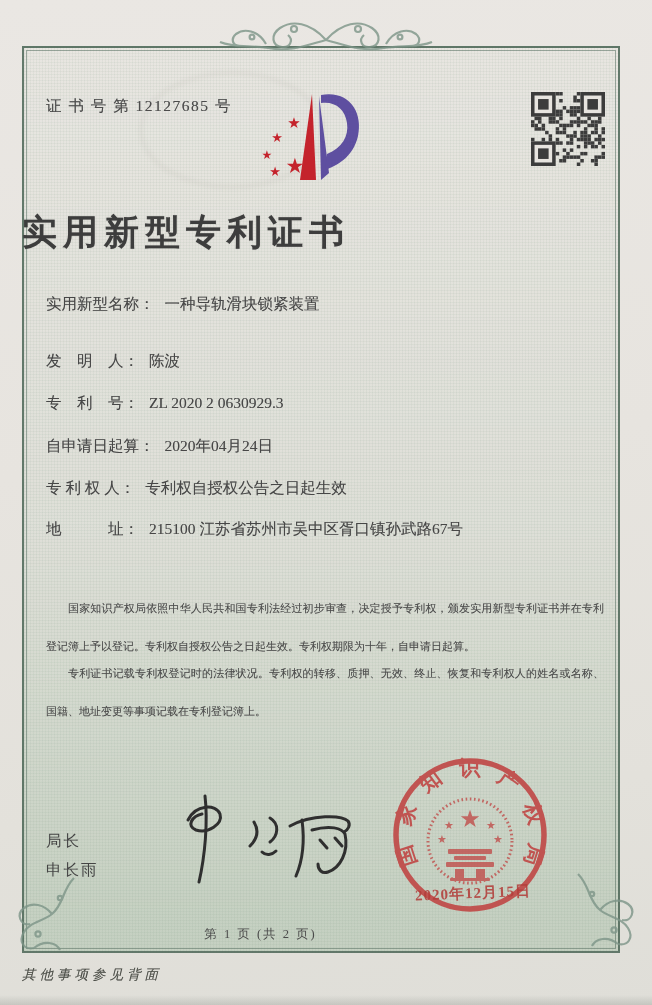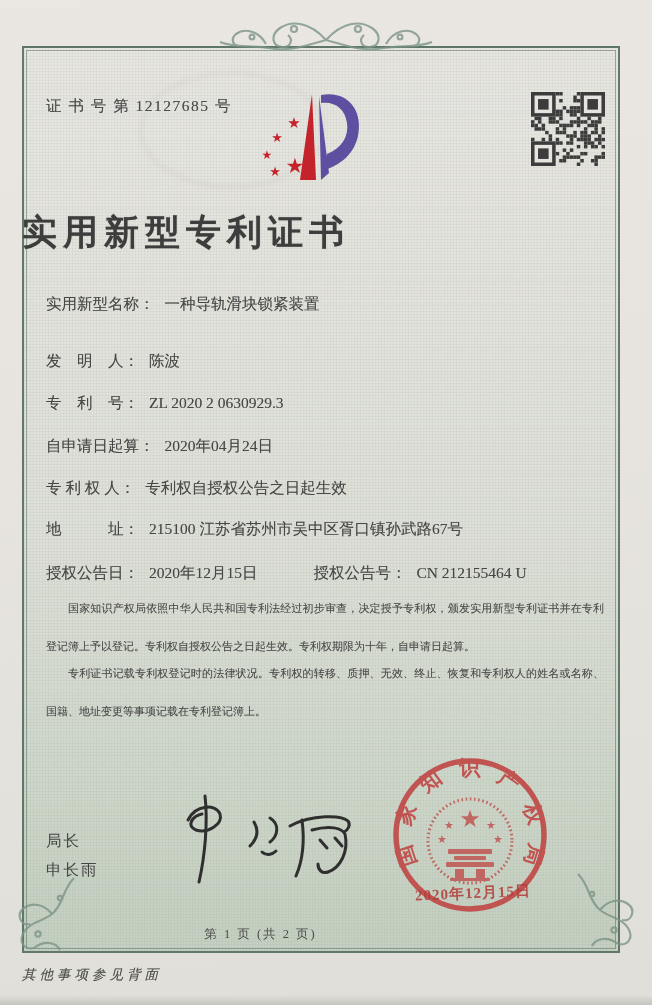--- a/index.html
+++ b/index.html
@@ -246,24 +246,20 @@
   </div>
   <div class="txt row" style="top:436px">
     <span>自申请日起算：</span><span class="val">2020年04月24日</span>
   </div>
   <div class="txt row" style="top:478px">
     <span>专 利 权 人：</span><span class="val">专利权自授权公告之日起生效</span>
   </div>
   <div class="txt row" style="top:519px">
     <span>地　　　址：</span><span class="val">215100 江苏省苏州市吴中区胥口镇孙武路67号</span>
   </div>
-  <div class="txt row" style="top:563px">
-    <span>授权公告日：</span><span class="val">2020年12月15日</span>
-    <span class="grant2">授权公告号：</span><span class="val">CN 212155464 U</span>
-  </div>
 
   <div class="para" style="top:589px">国家知识产权局依照中华人民共和国专利法经过初步审查，决定授予专利权，颁发实用新型专利证书并在专利登记簿上予以登记。专利权自授权公告之日起生效。专利权期限为十年，自申请日起算。</div>
   <div class="para" style="top:654px">专利证书记载专利权登记时的法律状况。专利权的转移、质押、无效、终止、恢复和专利权人的姓名或名称、国籍、地址变更等事项记载在专利登记簿上。</div>
 
   <div class="txt signer" style="top:831px">局长</div>
   <div class="txt signer" style="top:860px">申长雨</div>
 
   <svg style="position:absolute;left:150px;top:788px;" width="210" height="100" viewBox="0 0 210 100" fill="none" stroke="#2f2f2f" stroke-width="3" stroke-linecap="round">
     <path d="M38,32 C46,16 66,16 70,26 C73,36 58,46 46,42 C36,38 42,28 52,26"></path>
     <path d="M55,8 C58,34 55,68 49,94"></path>

